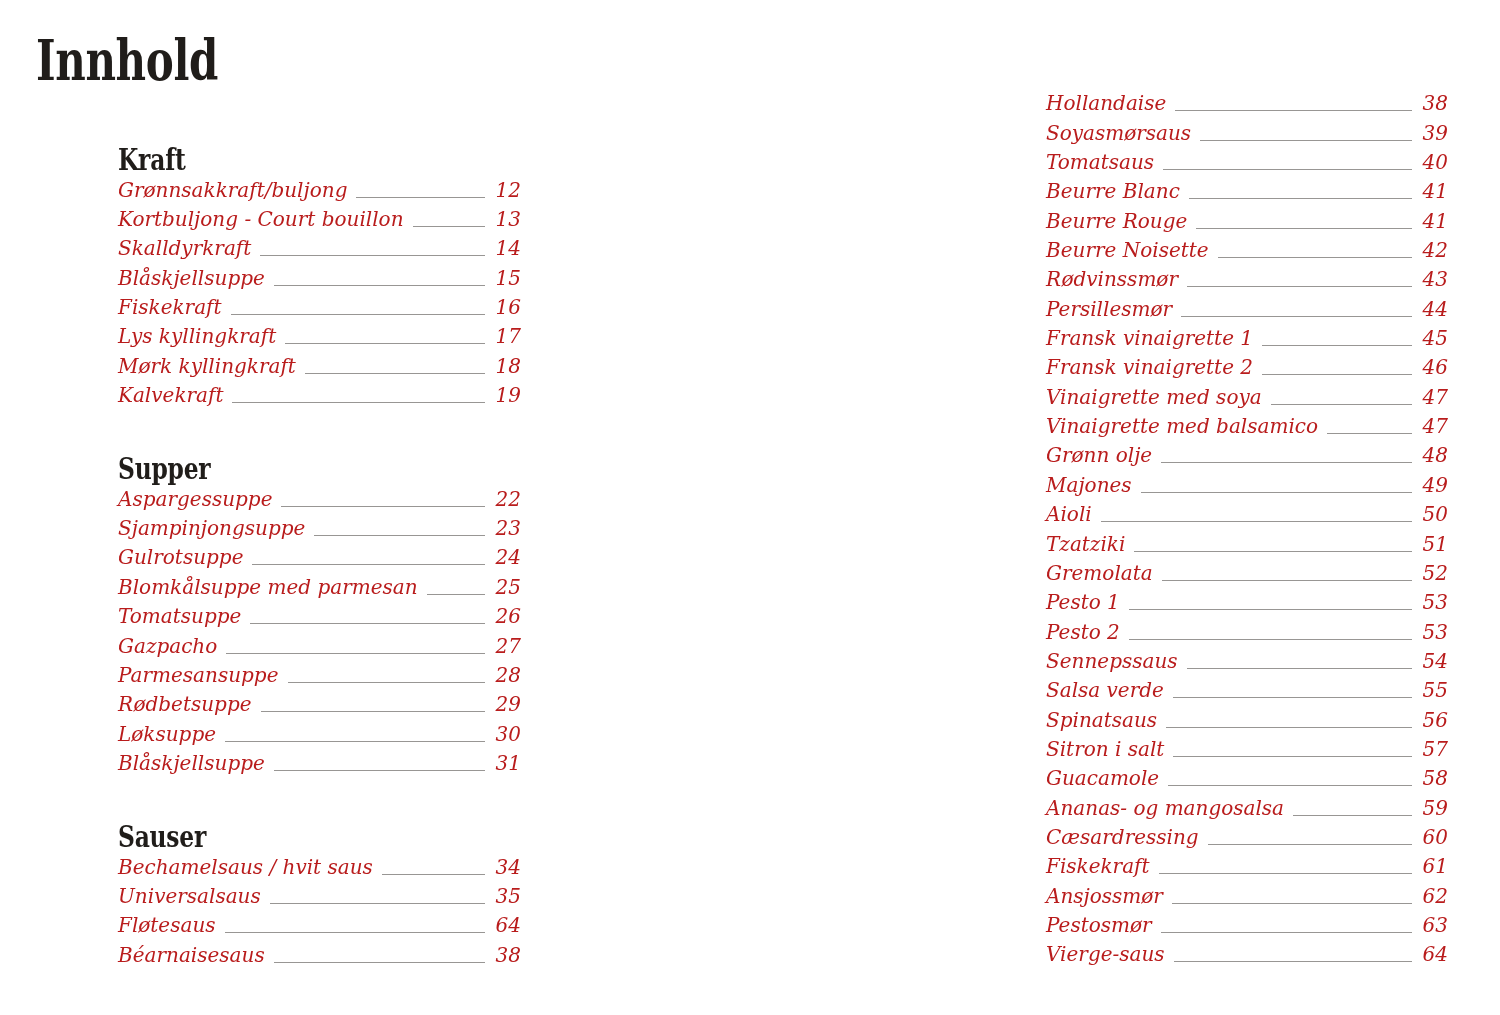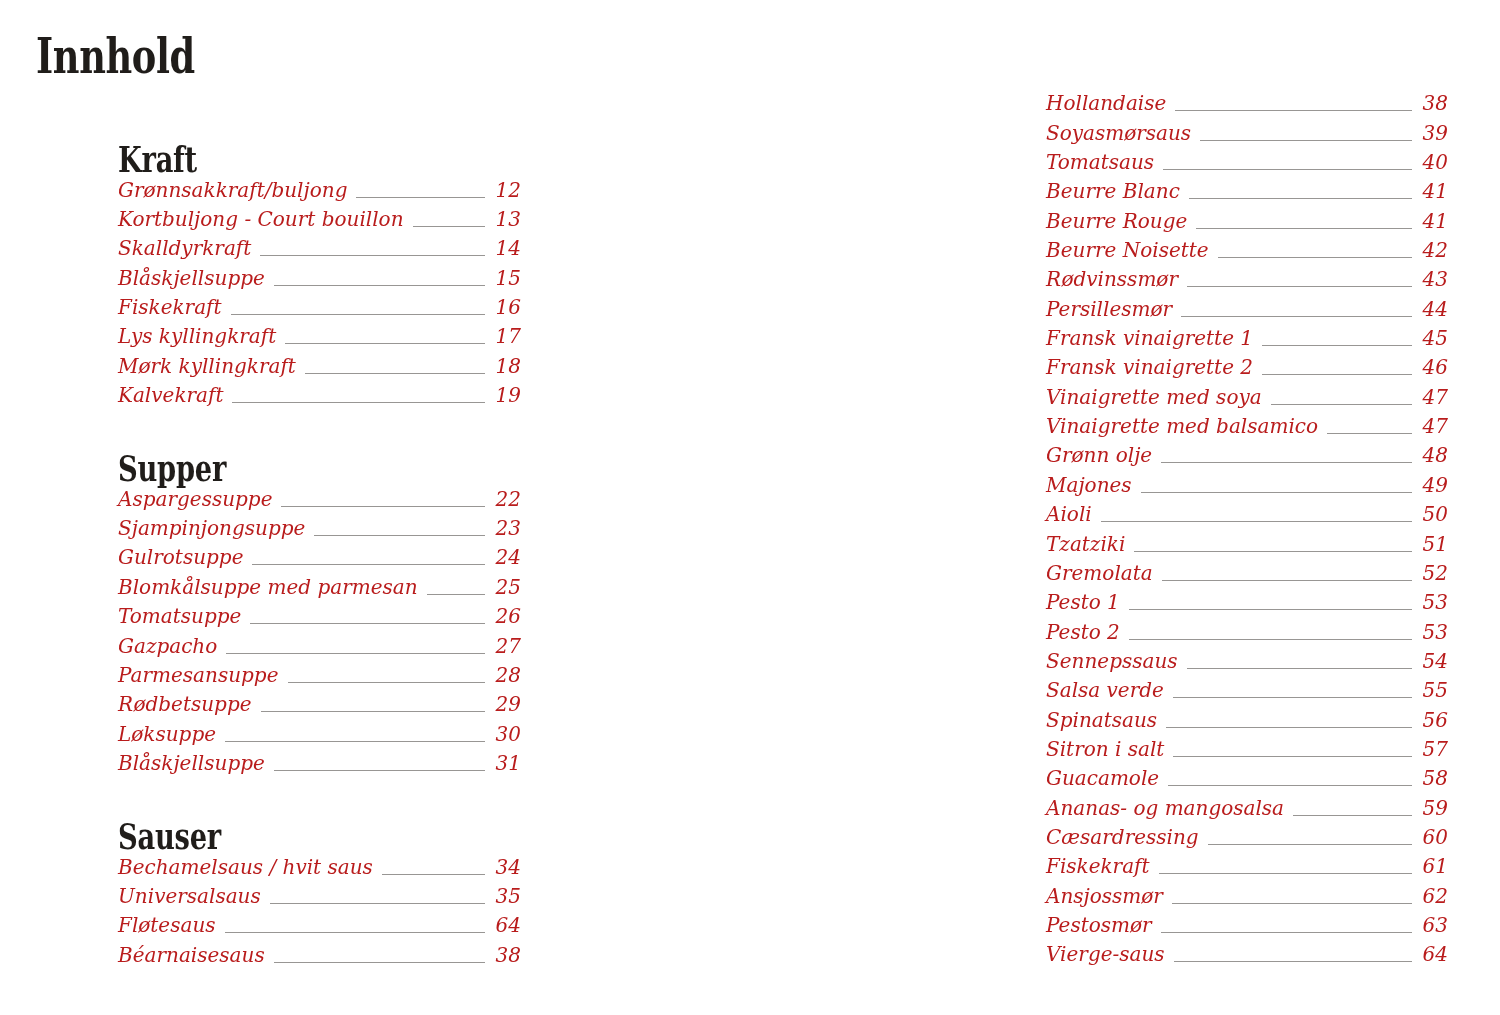--- a/index.html
+++ b/index.html
@@ -15,21 +15,21 @@
     font-family: "DejaVu Serif", "Liberation Serif", serif;
     -webkit-font-smoothing: antialiased;
   }
 
   
   .title {
     position: absolute;
     left: 36px;
     top: 28px;
     margin: 0;
-    font-size: 49px;
+    font-size: 56px;
     line-height: 1.15;
     font-weight: 700;
     color: #201d1a;
   }
   .squish {
     display: inline-block;
     transform: scaleX(0.75);
     transform-origin: 0 50%;
     letter-spacing: -0.5px;
   }
@@ -37,21 +37,21 @@
   
   .col { position: absolute; }
   .col-left  { left: 118px;  top: 145px; width: 403px; }
   .col-right { left: 1046px; top: 88px;  width: 402px; }
 
   
   .sec-header {
     margin: 0;
     height: 29.35px;
     line-height: 29.35px;
-    font-size: 35px;
+    font-size: 30px;
     font-weight: 700;
     color: #201d1a;
     white-space: nowrap;
   }
   .sec-header .squish { transform: scaleX(0.78); letter-spacing: -0.3px; }
   .toc-section + .toc-section { margin-top: 45px; }
 
   
   .row {
     display: flex;

